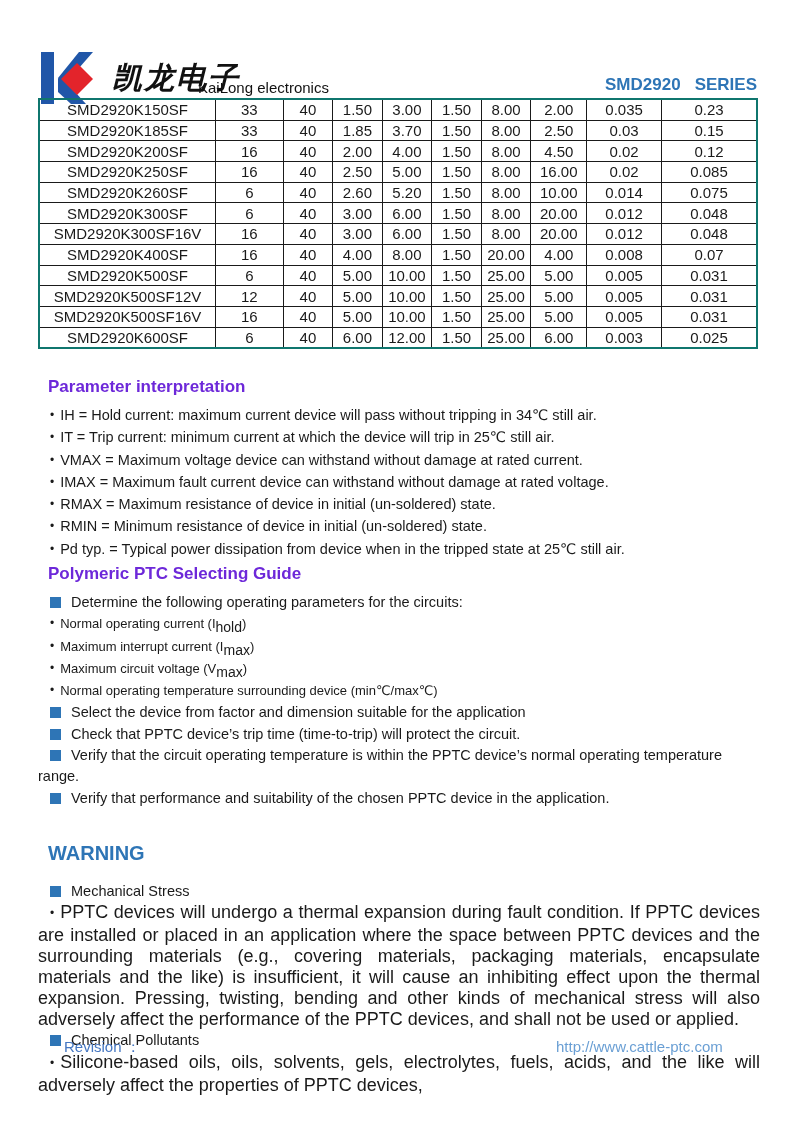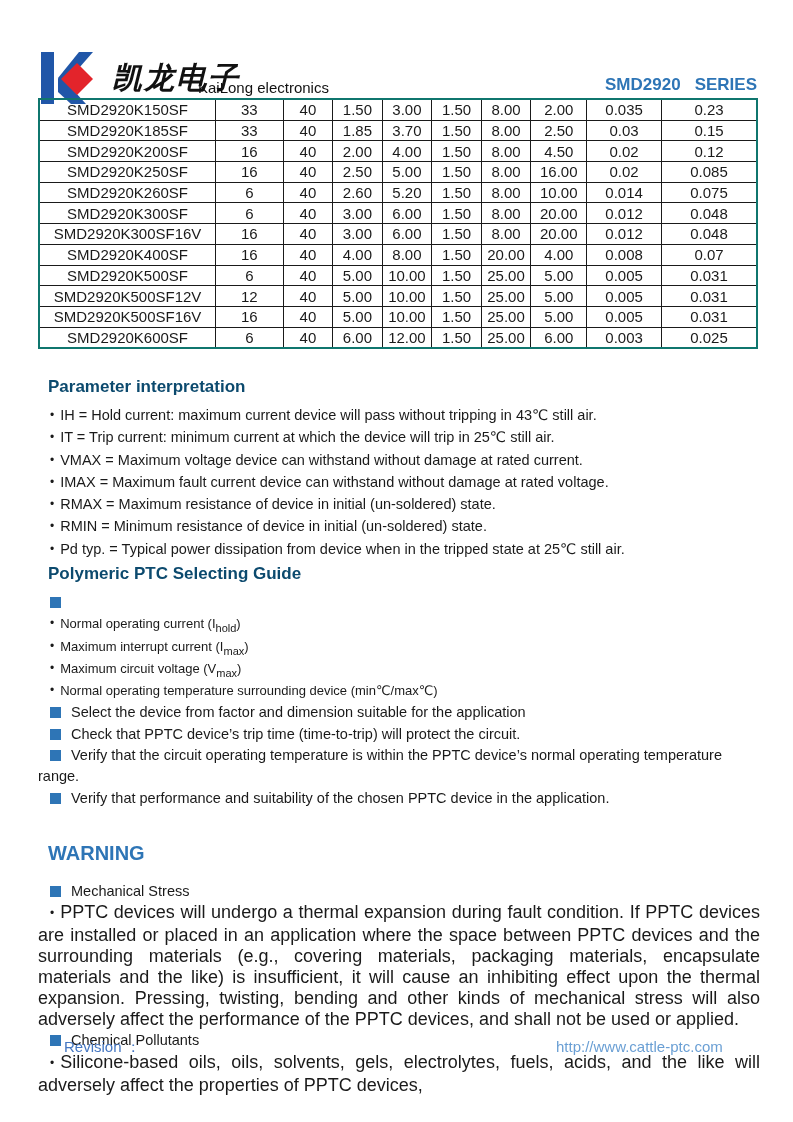--- a/index.html
+++ b/index.html
@@ -42,38 +42,38 @@
     font-size:15px;height:19.7px;padding:0;line-height:1;
     overflow:hidden;white-space:nowrap;
   }
   .spec-table{border:2px solid #0f766e;}
   
   .section{position:absolute;left:38px;width:722px;}
   .sec-param{top:377px;}
   .sec-guide{top:564px;}
   .sec-warning{top:841px;}
   .sec-title{
-    font-size:17px;font-weight:bold;color:#0c4a6e;
+    font-size:17px;font-weight:bold;color:#6d28d9;
     line-height:20px;margin:0 0 8px 10px;
   }
   .warning-title{
     font-size:20px;font-weight:bold;color:#2E75B6;
     line-height:24px;margin:0 0 16px 10px;
   }
   .line{line-height:21.3px;font-size:14.5px;}
   .line.small{font-size:13px;}
   .line.para{font-size:18px;text-align:justify;line-height:21px;}
   .bullet{display:inline-block;}
   .bullet.dot{margin:0 6px 0 12px;}
   .bullet.dot::before{content:"\2022";font-size:12px;position:relative;top:-1px;}
   .bullet.square{
     width:11px;height:11px;background:#2E75B6;
     margin:0 10px 0 12px;position:relative;top:1px;
   }
-  sub{font-size:11px;line-height:0;}
+  sub{font-size:14px;line-height:0;}
   
   .footer{position:absolute;left:54px;top:1038px;width:722px;height:22px;font-size:15px;}
   .rev-label{position:absolute;left:10px;top:0;color:#4577C2;}
   .site-url{position:absolute;left:502px;top:0;color:#6A9FD4;text-decoration:none;}
 </style>
 </head>
 <body>
 
 <div class="page">
 
@@ -248,34 +248,34 @@
           <td>6.00</td>
           <td>0.003</td>
           <td>0.025</td>
         </tr>
       </tbody>
   </table>
 
   <div class="section sec-param">
     <div class="sec-title">Parameter interpretation</div>
     <div>
-        <div class="line large"><span class="bullet dot"></span><span>IH = Hold current: maximum current device will pass without tripping in 43℃  still air.</span></div>
+        <div class="line large"><span class="bullet dot"></span><span>IH = Hold current: maximum current device will pass without tripping in 34℃  still air.</span></div>
         <div class="line large"><span class="bullet dot"></span><span>IT = Trip current: minimum current at which the device will trip in 25℃  still air.</span></div>
         <div class="line large"><span class="bullet dot"></span><span>VMAX = Maximum voltage device can withstand without damage at rated current.</span></div>
         <div class="line large"><span class="bullet dot"></span><span>IMAX = Maximum fault current device can withstand without damage at rated voltage.</span></div>
         <div class="line large"><span class="bullet dot"></span><span>RMAX = Maximum resistance of device in initial (un-soldered) state.</span></div>
         <div class="line large"><span class="bullet dot"></span><span>RMIN = Minimum resistance of device in initial (un-soldered) state.</span></div>
         <div class="line large"><span class="bullet dot"></span><span>Pd typ. = Typical power dissipation from device when in the tripped state at 25℃  still air.</span></div>
       </div>
   </div>
 
   <div class="section sec-guide">
     <div class="sec-title">Polymeric PTC Selecting Guide</div>
     <div>
-        <div class="line large"><span class="bullet square"></span></div>
+        <div class="line large"><span class="bullet square"></span><span>Determine the following operating parameters for the circuits:</span></div>
         <div class="line small"><span class="bullet dot"></span><span>Normal operating current (I<sub>hold</sub>)</span></div>
         <div class="line small"><span class="bullet dot"></span><span>Maximum interrupt current (I<sub>max</sub>)</span></div>
         <div class="line small"><span class="bullet dot"></span><span>Maximum circuit voltage (V<sub>max</sub>)</span></div>
         <div class="line small"><span class="bullet dot"></span><span>Normal operating temperature surrounding device (min℃/max℃)</span></div>
         <div class="line large"><span class="bullet square"></span><span>Select the device from factor and dimension suitable for the application</span></div>
         <div class="line large"><span class="bullet square"></span><span>Check that PPTC device’s trip time (time-to-trip) will protect the circuit.</span></div>
         <div class="line large"><span class="bullet square"></span><span>Verify that the circuit operating temperature is within the PPTC device’s normal operating temperature range.</span></div>
         <div class="line large"><span class="bullet square"></span><span>Verify that performance and suitability of the chosen PPTC device in the application.</span></div>
       </div>
   </div>

